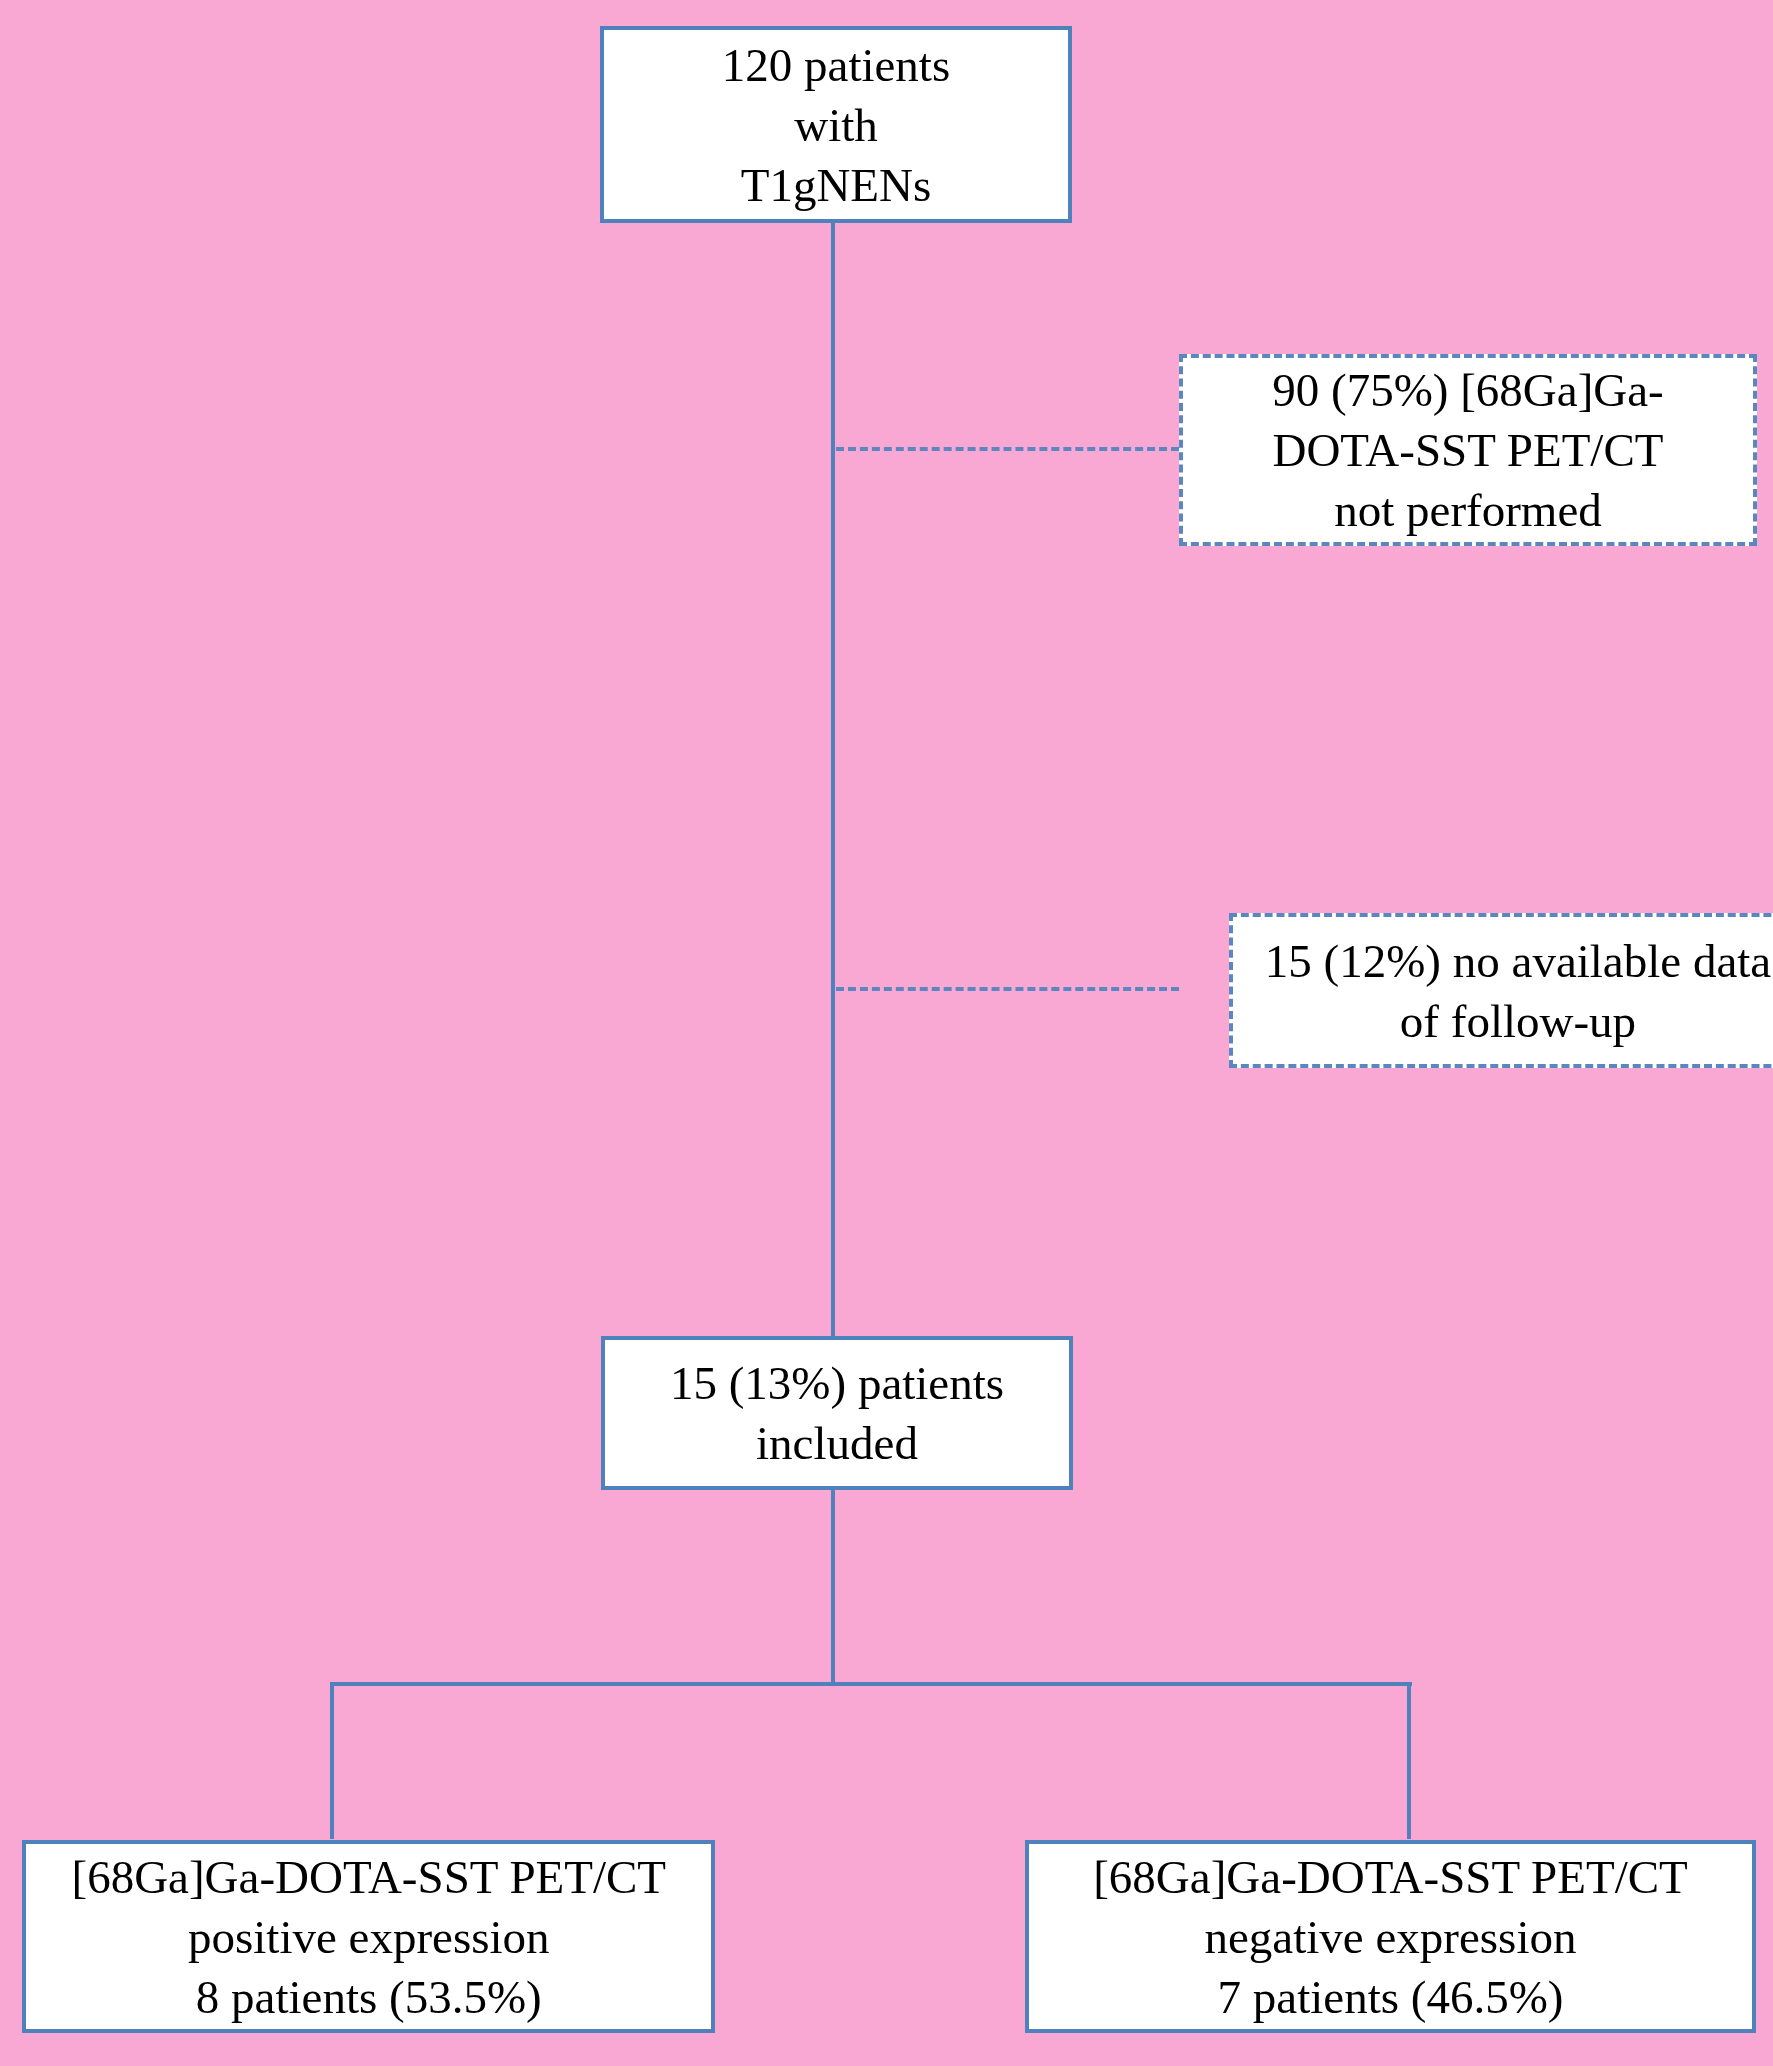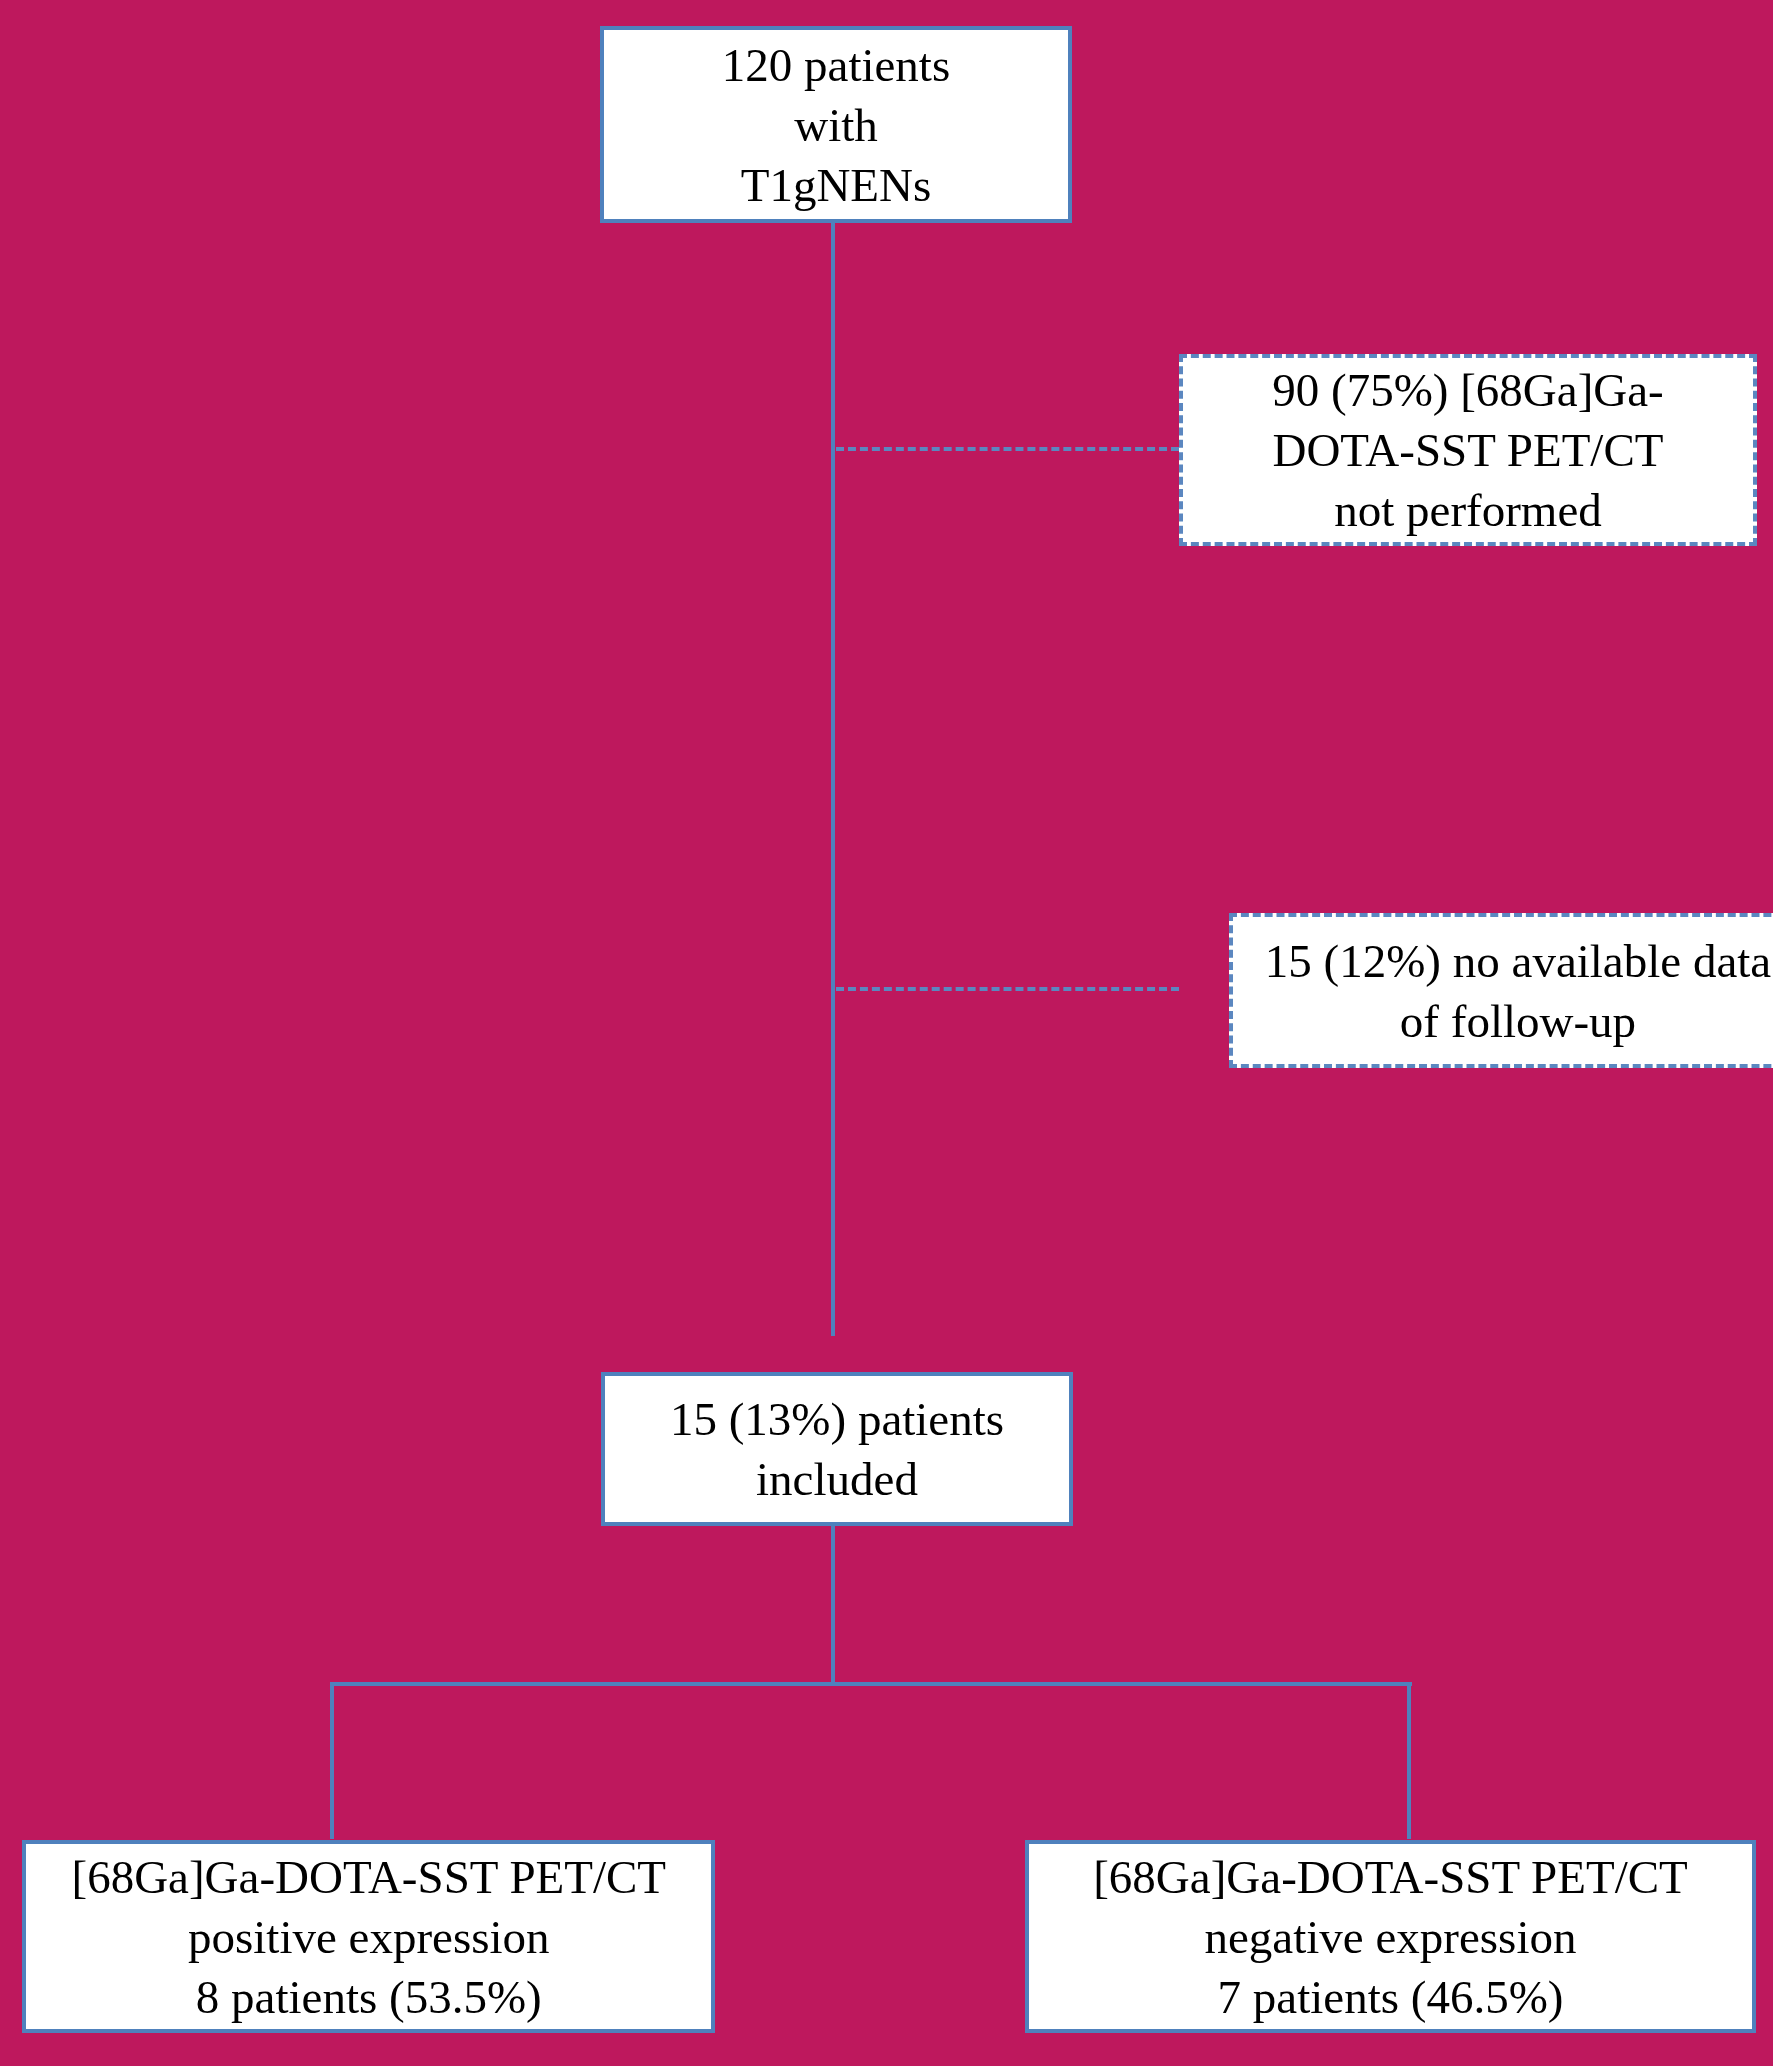--- a/index.html
+++ b/index.html
@@ -1,20 +1,20 @@
 <!DOCTYPE html>
 <html style="font-size:9.7px"><head>
 <meta charset="utf-8">
 <style>
   html,body{margin:0;padding:0;background:#ffffff;}
   #canvas{
     position:relative;
     width:1774px;
     height:2066px;
-    background:#be185d;
+    background:#f9a8d4;
     font-family:"Liberation Serif","DejaVu Serif",serif;
     color:#000000;
     overflow:hidden;
   }
   .node{
     position:absolute;
     box-sizing:border-box;
     background:#ffffff;
     display:flex;
     align-items:center;
@@ -33,21 +33,21 @@
     background:transparent;
   }
 
   
   #node-total          {left:600px;  top:26px;   width:472px;  height:197px;}
   #conn-top-included   {left:831px; top:223px;  width:4.2px;    height:1113px;}
   #dashed-conn-1       {left:836px; top:447px;  width:343px;}
   #node-not-performed  {left:1179px; top:354px;  width:578px;  height:192px;align-items:center;}
   #dashed-conn-2       {left:836px; top:987px; width:343px;}
   #node-no-followup    {left:1229px; top:913px; width:578px;  height:155px;}
-  #node-included       {left:601px;  top:1336px; width:472px;  height:154px;margin-top:36px;}
+  #node-included       {left:601px;  top:1336px; width:472px;  height:154px;}
   #conn-included-branch{left:831px; top:1490px; width:4.2px;    height:196px;}
   #branch-horizontal   {left:330px;  top:1682px; width:1082px; height:4.2px;}
   #branch-left-drop    {left:330px;  top:1686px; width:4.2px;    height:153px;}
   #branch-right-drop   {left:1407px; top:1686px; width:4.2px;    height:153px;}
   #node-pet-positive   {left:22.3px;   top:1840px; width:693px; height:193px;}
   #node-pet-negative   {left:1025px; top:1840px; width:731px; height:193px;}
 </style>
 </head>
 <body>
 

